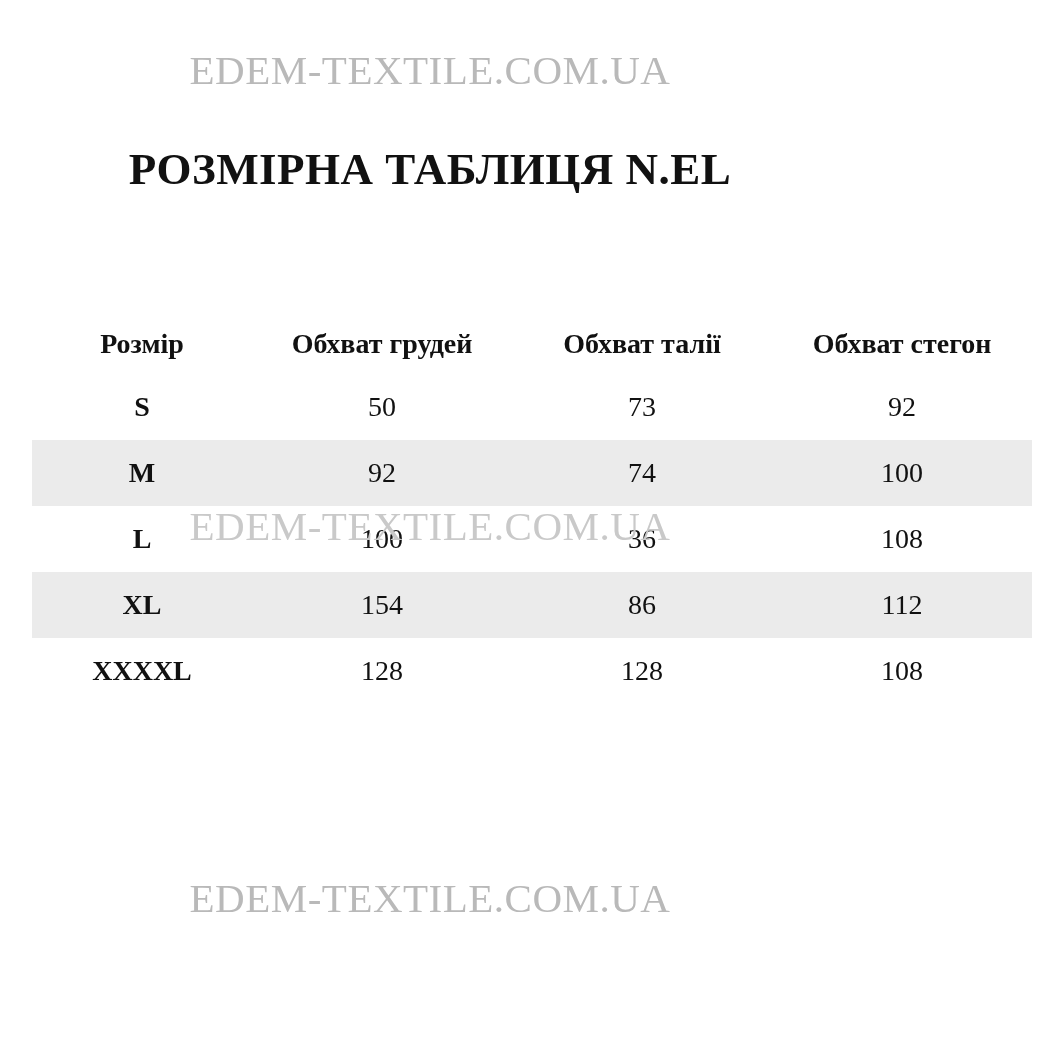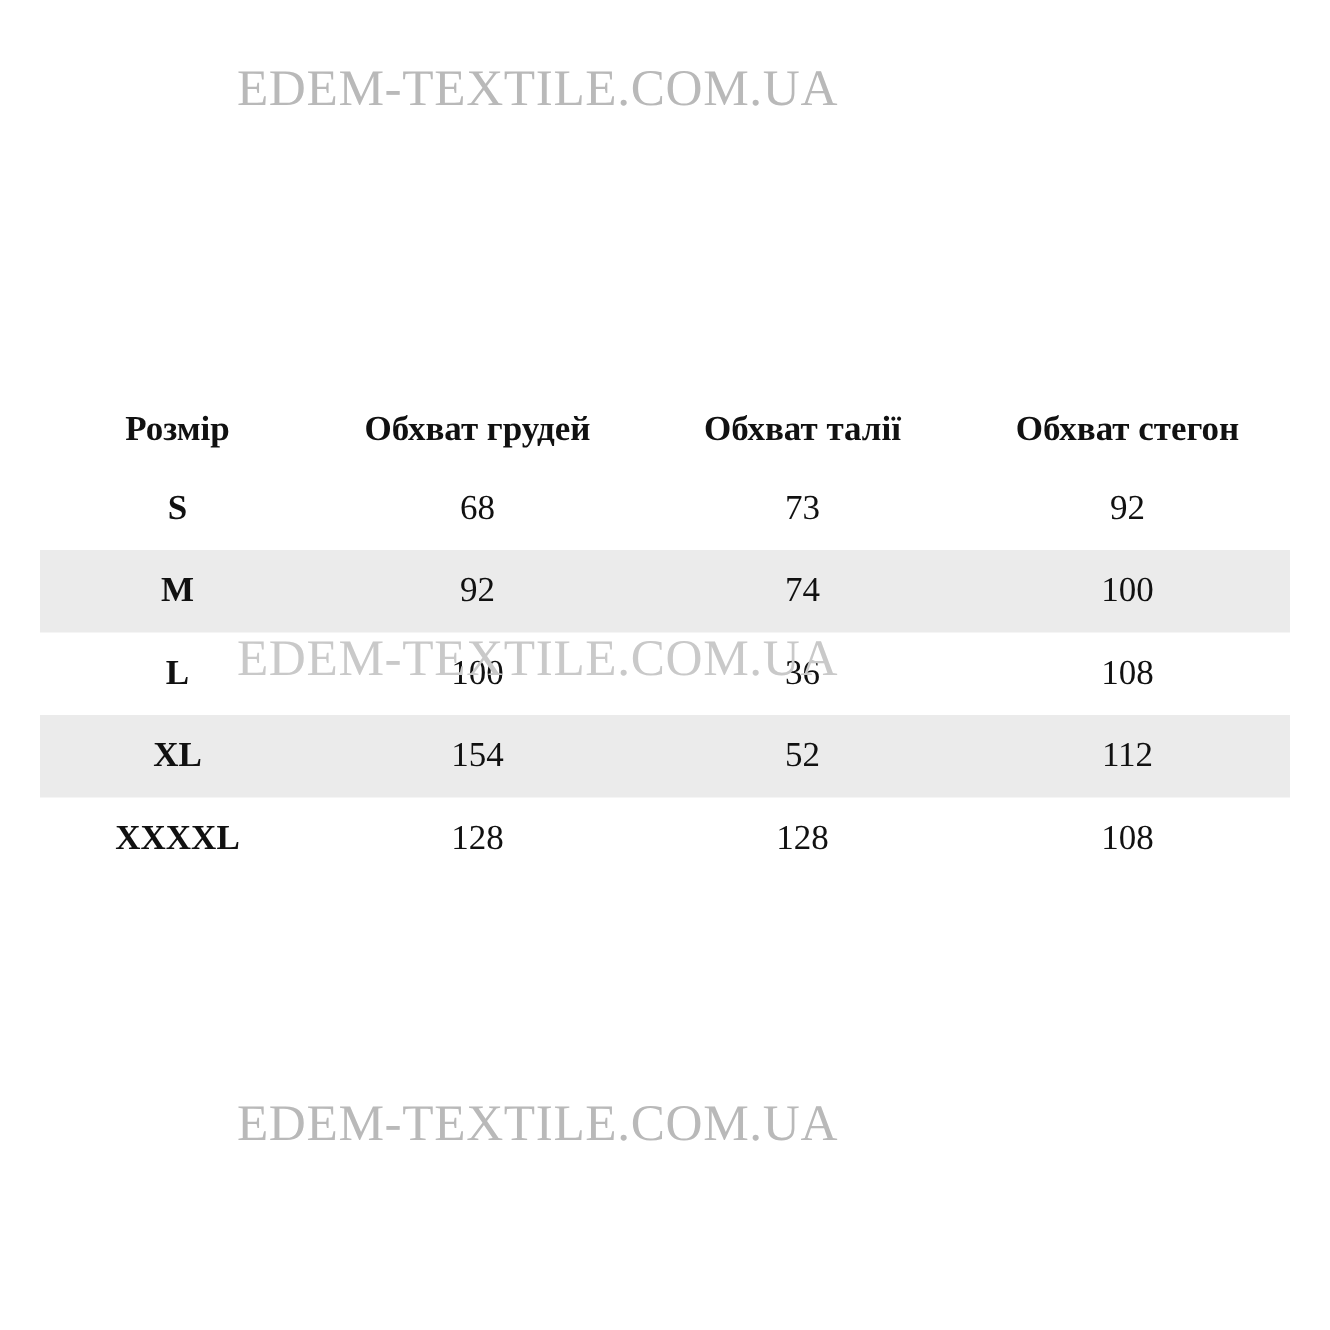--- a/index.html
+++ b/index.html
@@ -94,20 +94,21 @@
   table.size-table col.c2 { width: 26%; }
   table.size-table col.c3 { width: 26%; }
 </style>
 </head>
 <body>
 
 <div class="page">
 
   <div class="watermark watermark-top">EDEM-TEXTILE.COM.UA</div>
 
+  <div class="doc-title">РОЗМІРНА ТАБЛИЦЯ N.EL</div>
 
   <div class="watermark watermark-mid">EDEM-TEXTILE.COM.UA</div>
 
   <div class="table-wrap">
     <table class="size-table">
       <colgroup>
         <col class="c0">
           <col class="c1">
           <col class="c2">
           <col class="c3">
@@ -116,40 +117,40 @@
         <tr>
           <th>Розмір</th>
           <th>Обхват грудей</th>
           <th>Обхват талії</th>
           <th>Обхват стегон</th>
         </tr>
       </thead>
       <tbody>
         <tr>
           <td class="size-col">S</td>
-          <td>68</td>
+          <td>50</td>
           <td>73</td>
           <td>92</td>
         </tr>
         <tr class="striped">
           <td class="size-col">M</td>
           <td>92</td>
           <td>74</td>
           <td>100</td>
         </tr>
         <tr>
           <td class="size-col">L</td>
           <td>100</td>
           <td>36</td>
           <td>108</td>
         </tr>
         <tr class="striped">
           <td class="size-col">XL</td>
           <td>154</td>
-          <td>52</td>
+          <td>86</td>
           <td>112</td>
         </tr>
         <tr>
           <td class="size-col">XXXXL</td>
           <td>128</td>
           <td>128</td>
           <td>108</td>
         </tr>
       </tbody>
     </table>

